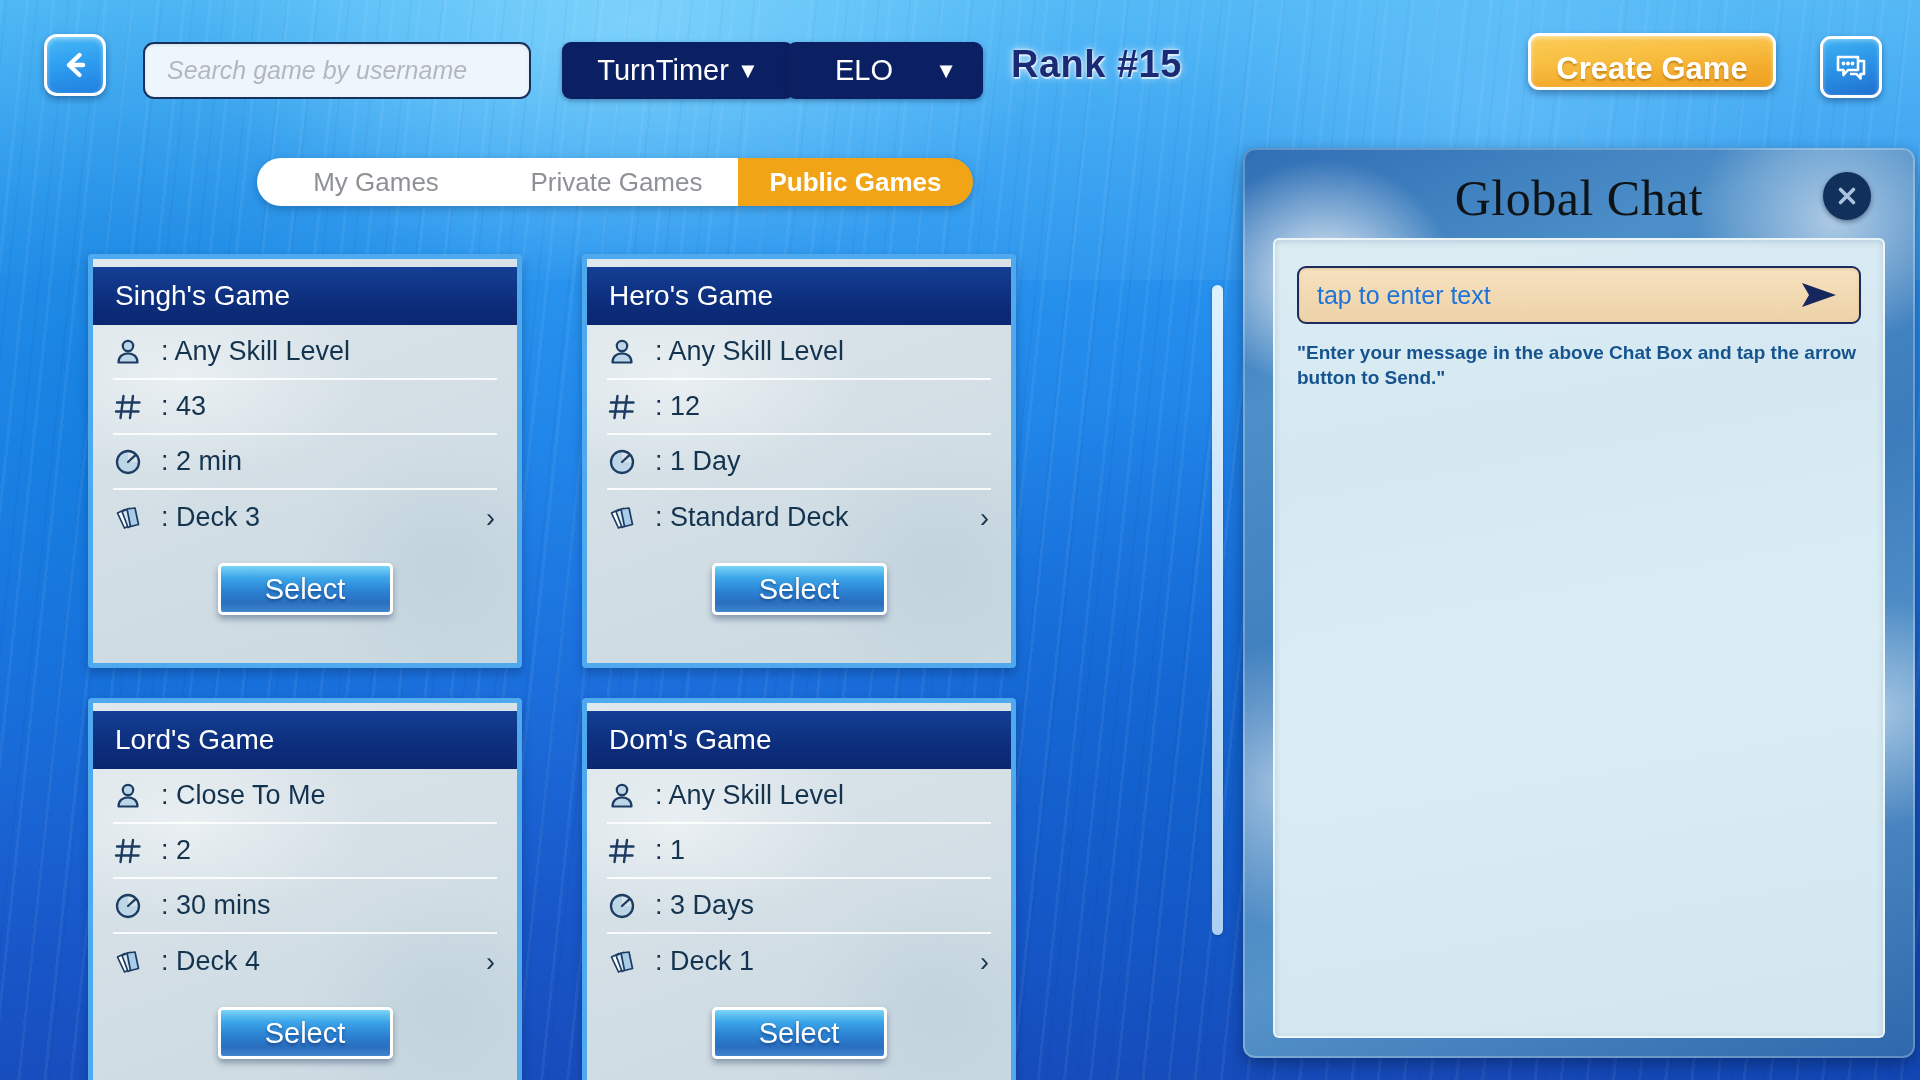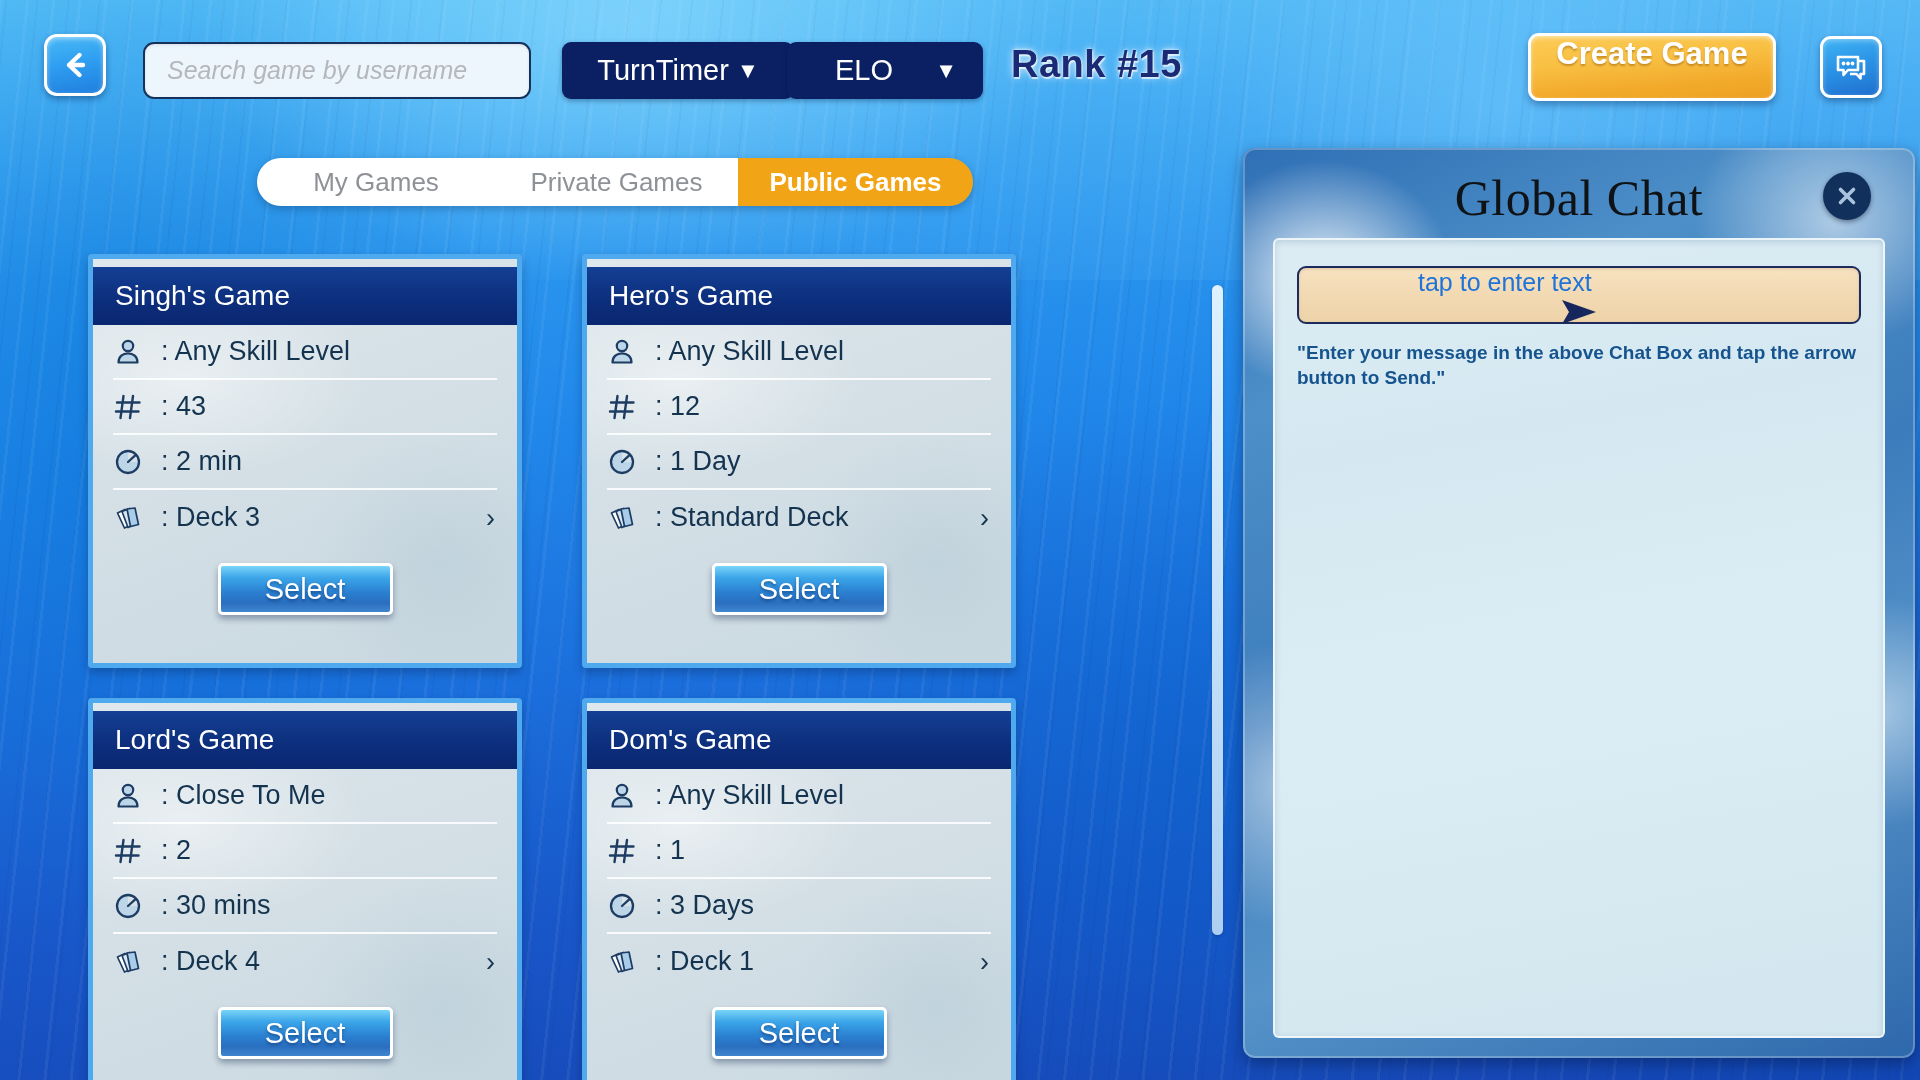--- a/index.html
+++ b/index.html
@@ -89,28 +89,28 @@
     font-size: 38px; font-weight: bold;
     color: #1b2a74;
     letter-spacing: .5px;
     text-shadow: 0 0 3px rgba(255,255,255,.95), 0 0 9px rgba(255,255,255,.80), 1px 2px 0 rgba(255,255,255,.55);
     white-space: nowrap;
     text-align: right;
   }
 
   #create-game-button {
     position: absolute; left: 1528px; top: 33px;
-    width: 248px; height: 68px;
+    width: 248px; height: 57px;
     border-radius: 11px;
     background: linear-gradient(175deg, #fccb55 0%, #f8bf42 40%, #f3ab2c 72%, #eda021 100%);
     border: 3px solid #ffffff;
     box-shadow: 0 4px 7px rgba(0,30,80,.35), inset 0 2px 4px rgba(255,255,255,.50);
     color: #ffffff;
     font-size: 31px; font-weight: bold;
-    display: flex; align-items: flex-start; justify-content: center;
+    display: flex; align-items: flex-end; justify-content: center;
     text-shadow: 0 2px 2px rgba(140,85,0,.45);
     cursor: pointer; user-select: none;
   }
 
   #chat-toggle-button {
     position: absolute; left: 1820px; top: 36px;
     width: 62px; height: 62px; border-radius: 11px;
     background: linear-gradient(165deg, #3fb4f3 0%, #2b93e6 48%, #1f6fcf 100%);
     border: 3px solid #ffffff;
     box-shadow: 0 3px 6px rgba(0,30,80,.40), inset 0 2px 5px rgba(255,255,255,.35);
@@ -293,21 +293,20 @@
 
   #chat-input-wrap {
     position: relative;
     height: 58px;
     border-radius: 9px;
     background: linear-gradient(180deg, #f7e2c0 0%, #f2dab4 45%, #eed3a8 100%);
     border: 2px solid #1d2a5e;
     box-shadow: inset 0 1px 3px rgba(120,85,30,.20);
     display: flex; align-items: center;
     padding: 0 18px;
-    flex-direction: column;
   }
   #chat-input {
     flex: 1;
     border: none; background: transparent; outline: none;
     font-size: 25px;
     color: #2073d8;
     font-family: "Liberation Sans", sans-serif;
   }
   #chat-input::placeholder { color: #2073d8; }
 

